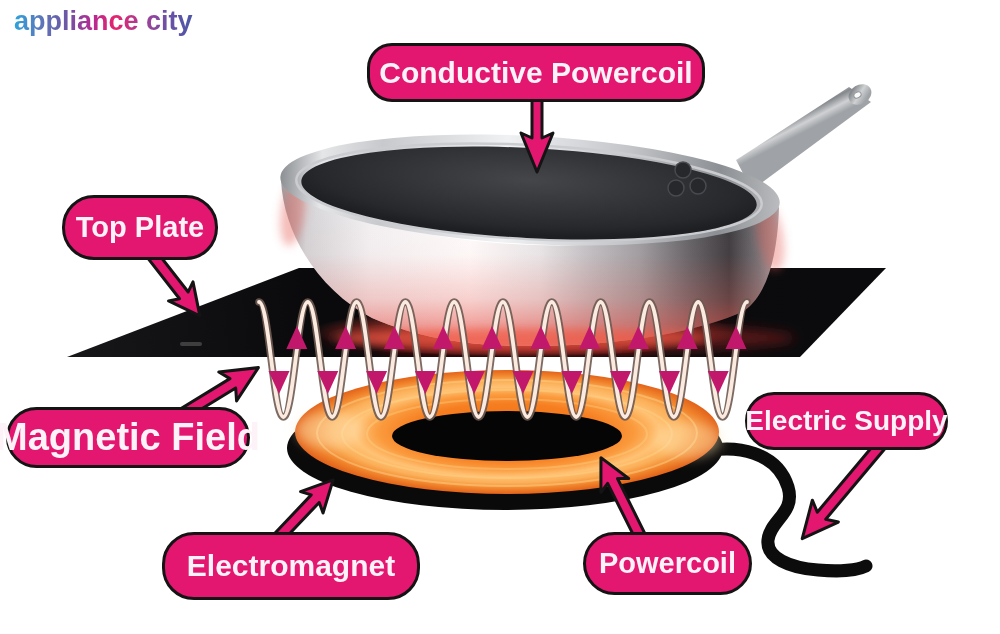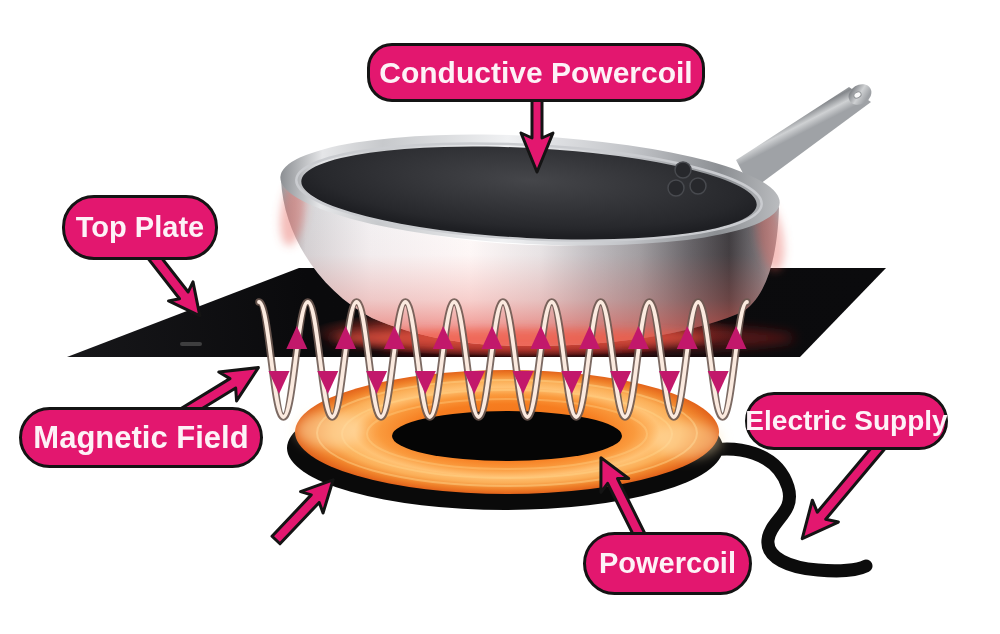--- a/index.html
+++ b/index.html
@@ -14,21 +14,21 @@
     -webkit-background-clip:text;background-clip:text;color:transparent;-webkit-text-fill-color:transparent;
   }
   .label{
     position:absolute;box-sizing:border-box;
     background:#e3176f;color:#fdf2f7;border:3px solid #141414;border-radius:32px;
     display:flex;align-items:center;justify-content:center;
     font-weight:600;white-space:nowrap;
   }
   .lbl-conductive{left:367px;top:43px;width:338px;height:59px;font-size:30px;border-radius:25px;}
   .lbl-topplate{left:62px;top:195px;width:156px;height:65px;font-size:29px;}
-  .lbl-magnetic{left:19px;top:407px;width:244px;height:61px;font-size:31px;}
+  .lbl-magnetic{left:6px;top:407px;width:244px;height:61px;font-size:38px;}
   .lbl-electromagnet{left:162px;top:532px;width:258px;height:68px;font-size:30px;}
   .lbl-powercoil{left:563px;top:532px;width:169px;height:63px;font-size:29px;margin-left:20px;}
   .lbl-electric{left:745px;top:392px;width:203px;height:58px;font-size:28px;}
 </style>
 </head>
 <body>
 
 <div class="stage">
 
   <svg class="scene" width="1000" height="634" viewBox="0 0 1000 634">
@@ -184,19 +184,21 @@
     <g fill="#e3176f" stroke="#141414" stroke-width="3" stroke-linejoin="round">
       <path transform="translate(537 96) rotate(90)" d="M0,-5 L42,-5 L37,-16 L76,0 L37,16 L42,5 L0,5 Z"></path>
       <path transform="translate(150 252) rotate(52)" d="M0,-5.5 L55,-5.5 L50,-15.5 L81,0 L50,15.5 L55,5.5 L0,5.5 Z"></path>
       <path transform="translate(168 423) rotate(-31.5)" d="M0,-5.5 L76,-5.5 L70,-17 L106,0 L70,17 L76,5.5 L0,5.5 Z"></path>
       <path transform="translate(276 540) rotate(-46.5)" d="M0,-5.5 L57,-5.5 L52,-15.5 L83,0 L52,15.5 L57,5.5 L0,5.5 Z"></path>
       <path transform="translate(642 540) rotate(-116.5)" d="M0,-5.5 L66,-5.5 L61,-15.5 L92,0 L61,15.5 L66,5.5 L0,5.5 Z"></path>
       <path transform="translate(880 446) rotate(130)" d="M0,-5.5 L91,-5.5 L85,-17 L121,0 L85,17 L91,5.5 L0,5.5 Z"></path>
     </g>
   </svg>
 
+  <div class="logo">appliance city</div>
 
   <div class="label lbl-conductive">Conductive Powercoil</div>
   <div class="label lbl-topplate">Top Plate</div>
   <div class="label lbl-magnetic">Magnetic Field</div>
+  <div class="label lbl-electromagnet">Electromagnet</div>
   <div class="label lbl-powercoil">Powercoil</div>
   <div class="label lbl-electric">Electric Supply</div>
 </div>
 
 </body></html>

